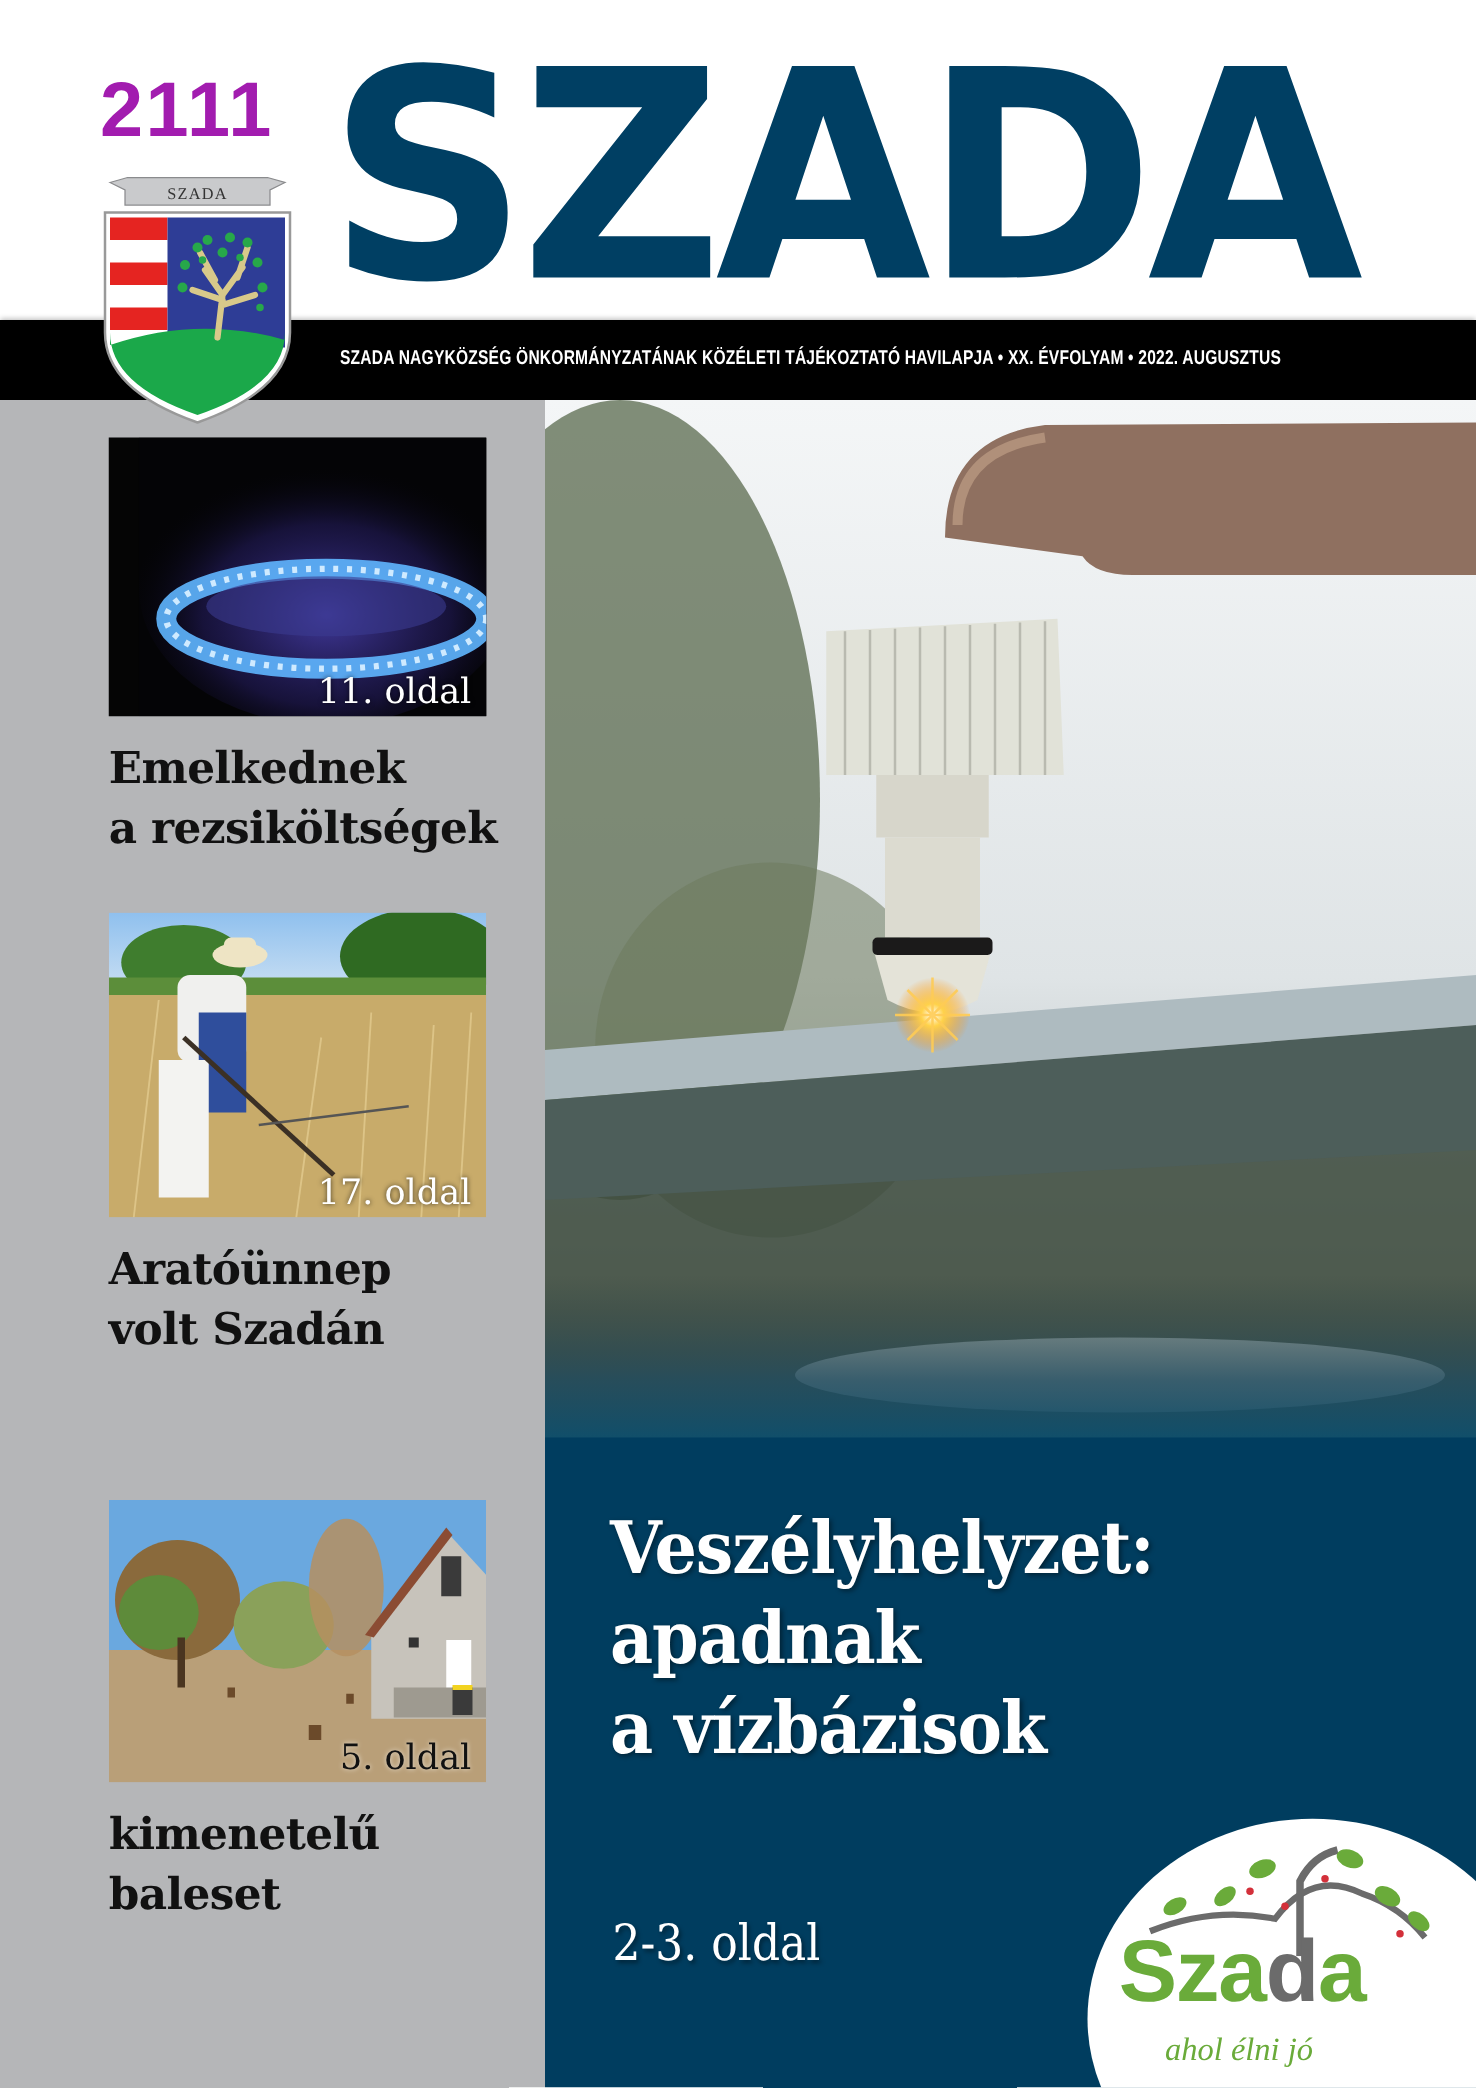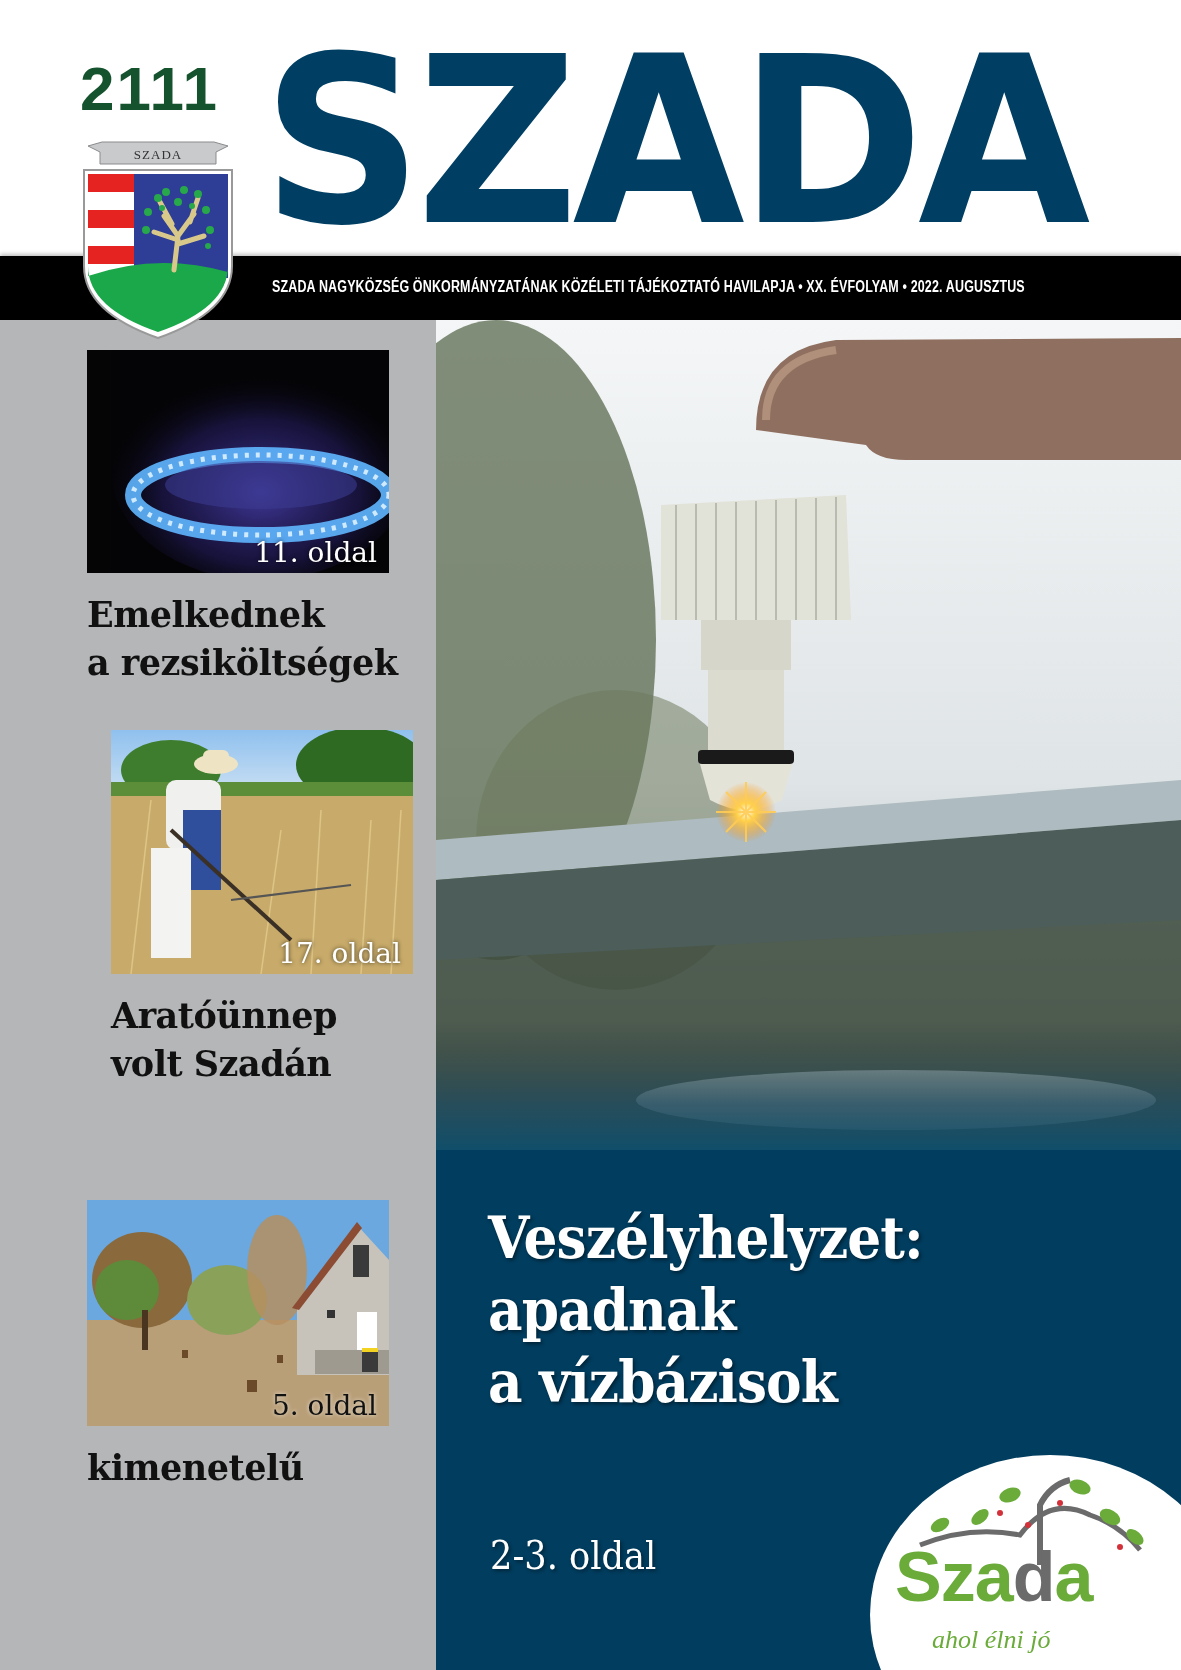--- a/index.html
+++ b/index.html
@@ -1,20 +1,20 @@
 <!DOCTYPE html>
 <html><head>
   <meta charset="utf-8">
   <style>
     * { box-sizing: border-box; margin: 0; padding: 0; }
     html, body { width: 1181px; height: 1670px; overflow: hidden; background: #ffffff; }
     body { position: relative; font-family: "Liberation Sans", sans-serif; }
 
     .masthead { position: absolute; left: 0; top: 0; width: 1181px; height: 256px; background: #ffffff; }
-    .issue-number { position: absolute; left: 80px; top: 58px; font-family: "Liberation Sans", sans-serif; font-weight: 700; font-size: 62px; letter-spacing: 2px; color: #14532d; line-height: 1; }
+    .issue-number { position: absolute; left: 80px; top: 58px; font-family: "Liberation Sans", sans-serif; font-weight: 700; font-size: 62px; letter-spacing: 2px; color: #a21caf; line-height: 1; }
     .title { position: absolute; left: 262px; top: 26px; font-family: "DejaVu Sans", sans-serif; font-weight: 700; font-size: 232px; letter-spacing: -6px; color: #003f63; line-height: 1; transform: scaleX(0.96); transform-origin: left top; }
 
     .band { position: absolute; left: 0; top: 256px; width: 1181px; height: 64px; background: #000000; box-shadow: 0 -2px 4px rgba(0,0,0,0.25); }
     .band-text { position: absolute; left: 272px; top: 22px; color: #ffffff; font-family: "Liberation Sans", sans-serif; font-weight: 700; font-size: 16px; letter-spacing: 0.2px; transform: scaleX(0.78); transform-origin: left center; white-space: nowrap; }
 
     .crest { position: absolute; left: 82px; top: 140px; width: 152px; height: 200px; z-index: 5; }
 
     .sidebar { position: absolute; left: 0; top: 320px; width: 436px; height: 1350px; background: #b5b6b8; }
     .story { position: absolute; left: 87px; }
     .story-photo { position: relative; width: 302px; overflow: hidden; }
@@ -90,21 +90,21 @@
         <ellipse cx="150" cy="135" rx="96" ry="24" fill="#3b3a8f" opacity="0.6"></ellipse>
       </svg>
       <div class="story-page">11. oldal</div>
     </div>
     <div class="story-title">
       <div>Emelkednek</div>
       <div>a rezsiköltségek</div>
     </div>
   </div>
 
-  <div class="story" style="top:410px;margin-left:24px;">
+  <div class="story" style="top:410px;">
     <div class="story-photo" style="height:244px;">
       <svg width="302" height="244" viewBox="0 0 302 244">
         <defs>
           <linearGradient id="sky2" x1="0" y1="0" x2="0" y2="1">
             <stop offset="0" stop-color="#8fc0ee"></stop>
               <stop offset="1" stop-color="#c7def3"></stop>
           </linearGradient>
         </defs>
         <rect width="302" height="60" fill="url(#sky2)"></rect>
         <ellipse cx="60" cy="40" rx="50" ry="30" fill="#3f7d2e"></ellipse>
@@ -155,20 +155,21 @@
         <g fill="#6b4a2a">
             <rect x="95" y="150" width="6" height="8"></rect>
             <rect x="160" y="180" width="10" height="12"></rect>
             <rect x="190" y="155" width="6" height="8"></rect>
           </g>
       </svg>
       <div class="story-page dark">5. oldal</div>
     </div>
     <div class="story-title">
       <div>kimenetelű</div>
+      <div>baleset</div>
     </div>
   </div>
 </div>
 
 <div class="main-photo">
   <svg width="745" height="840" viewBox="0 0 745 840">
     <defs>
       <linearGradient id="skyMain" x1="0" y1="0" x2="0" y2="1">
         <stop offset="0" stop-color="#f4f6f7"></stop>
           <stop offset="0.55" stop-color="#dfe4e6"></stop>

